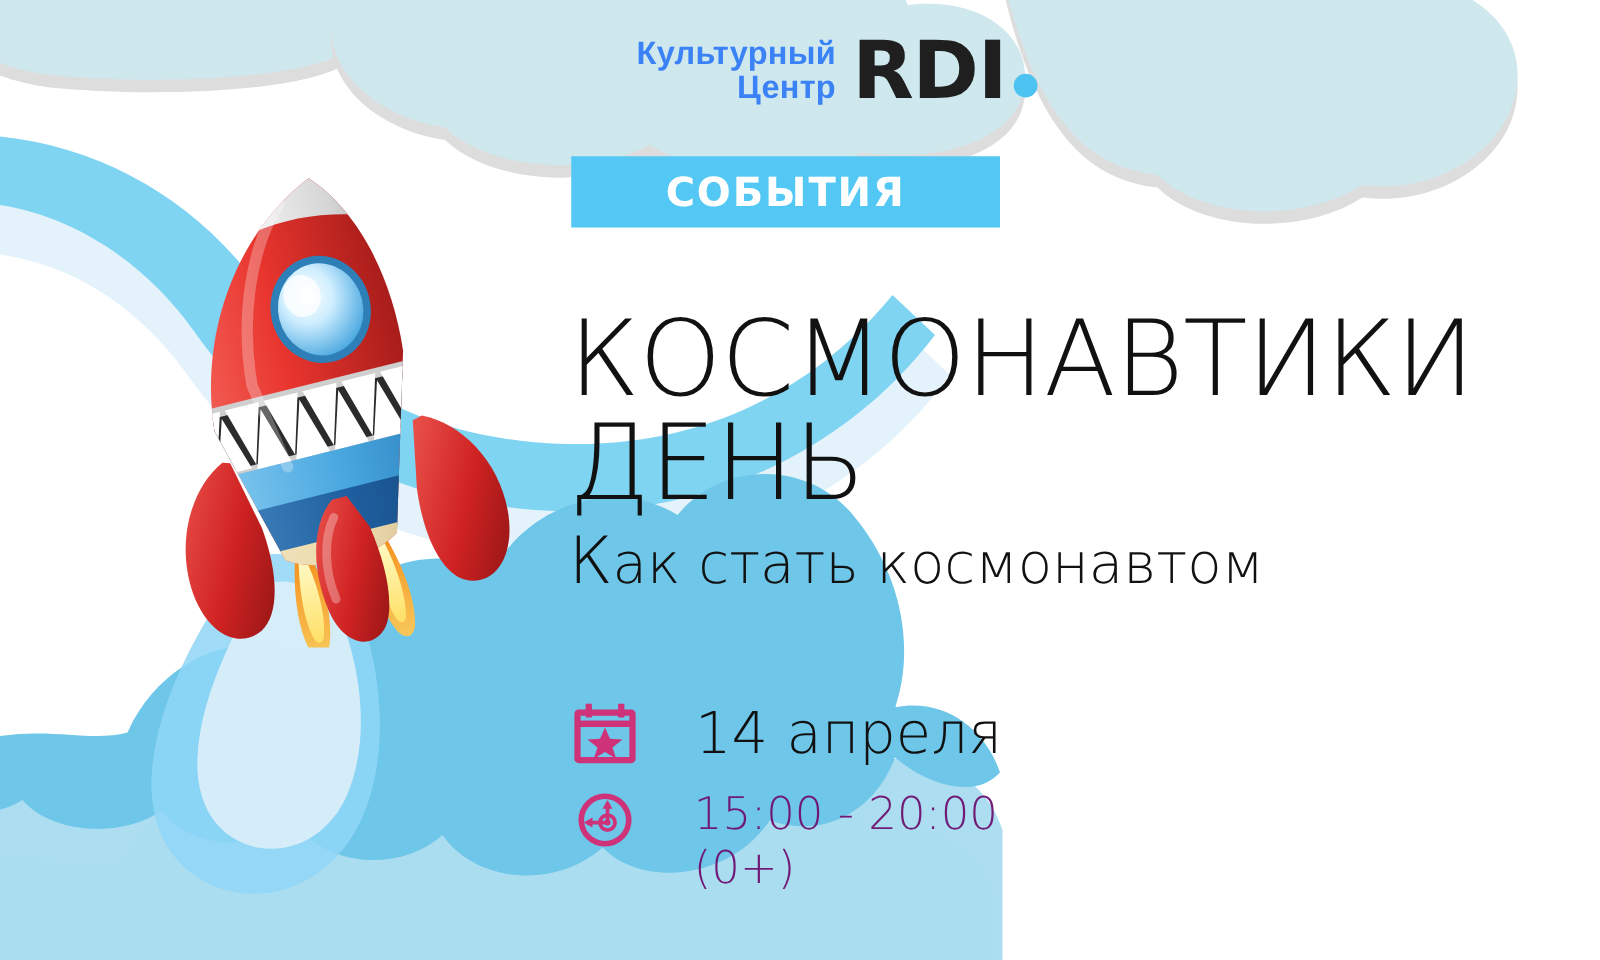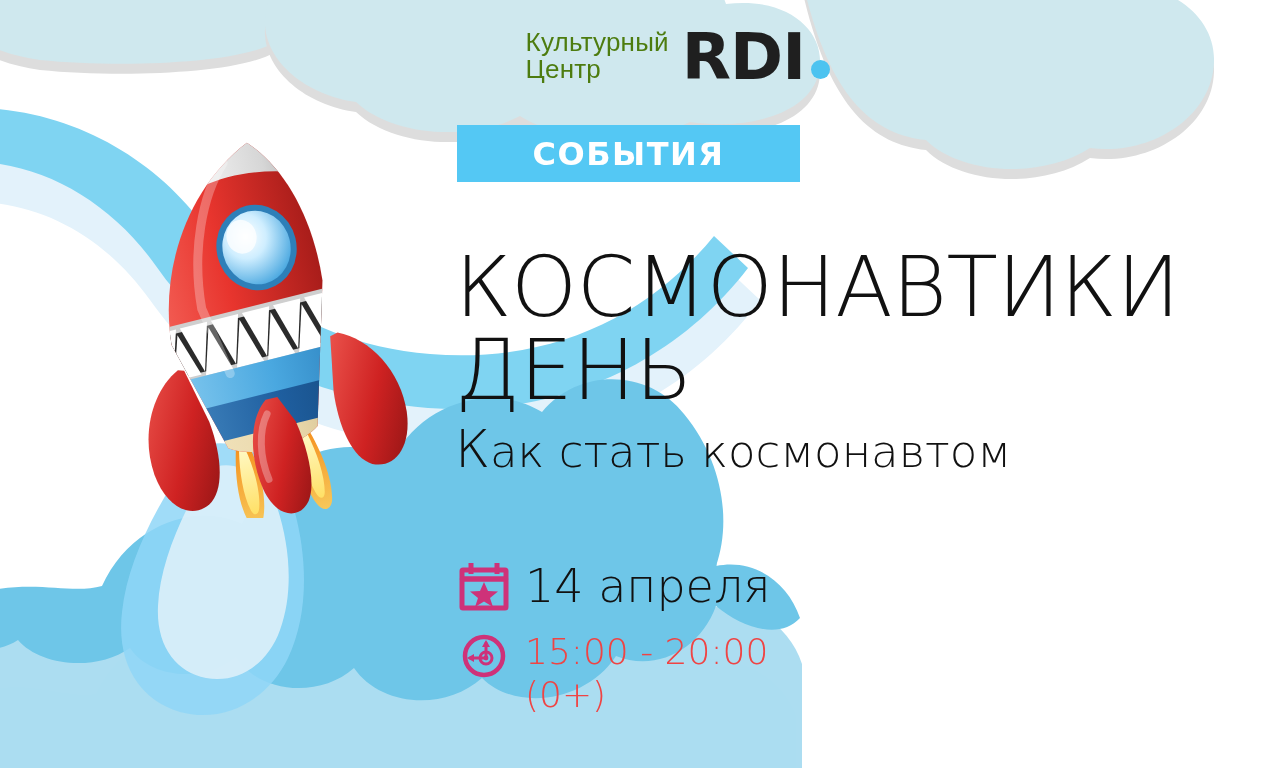--- a/index.html
+++ b/index.html
@@ -41,25 +41,25 @@
     left: 470px;
     top: 26px;
     width: 360px;
     height: 80px;
     z-index: 5;
     display: flex;
     align-items: flex-start;
     justify-content: flex-end;
   }
   .logo-words {
-    text-align: left;
-    color: #4d7c0f;
+    text-align: right;
+    color: #3b82f6;
     font-size: 26px;
     line-height: 1.02;
-    font-weight: 400;
+    font-weight: 700;
     letter-spacing: 0.2px;
     padding-top: 3px;
     white-space: nowrap;
   }
   .logo-words .line2 { display: block; }
   .logo-mark {
     display: flex;
     align-items: baseline;
     margin-left: 13px;
   }
@@ -137,21 +137,21 @@
     position: absolute;
     left: 457px;
     top: 560px;
     width: 520px;
     z-index: 5;
   }
   .detail-row {
     display: flex;
     align-items: flex-start;
   }
-  .detail-row.date-row { margin-bottom: 16px; }
+  .detail-row.date-row { margin-bottom: 16px; gap: 31px; }
   .detail-icon {
     flex: 0 0 auto;
     width: 54px;
     height: 54px;
     margin-right: 14px;
   }
   .detail-icon.clock-ico {
     width: 46px;
     height: 46px;
     margin-left: 4px;
@@ -164,22 +164,23 @@
     font-size: 46px;
     line-height: 52px;
     color: #111111;
     white-space: nowrap;
   }
   .time-text {
     font-family: "DejaVu Sans", sans-serif;
     font-weight: 300;
     font-size: 36px;
     line-height: 43px;
-    color: #ef4444;
+    color: #701a75;
     white-space: nowrap;
+    margin-left: 30px;
   }
   .time-text .age { display: block; }
 </style>
 </head>
 <body>
 
 <div id="poster">
 
   <svg class="bg-art" viewBox="0 0 1280 768" preserveAspectRatio="none" aria-hidden="true">
 

